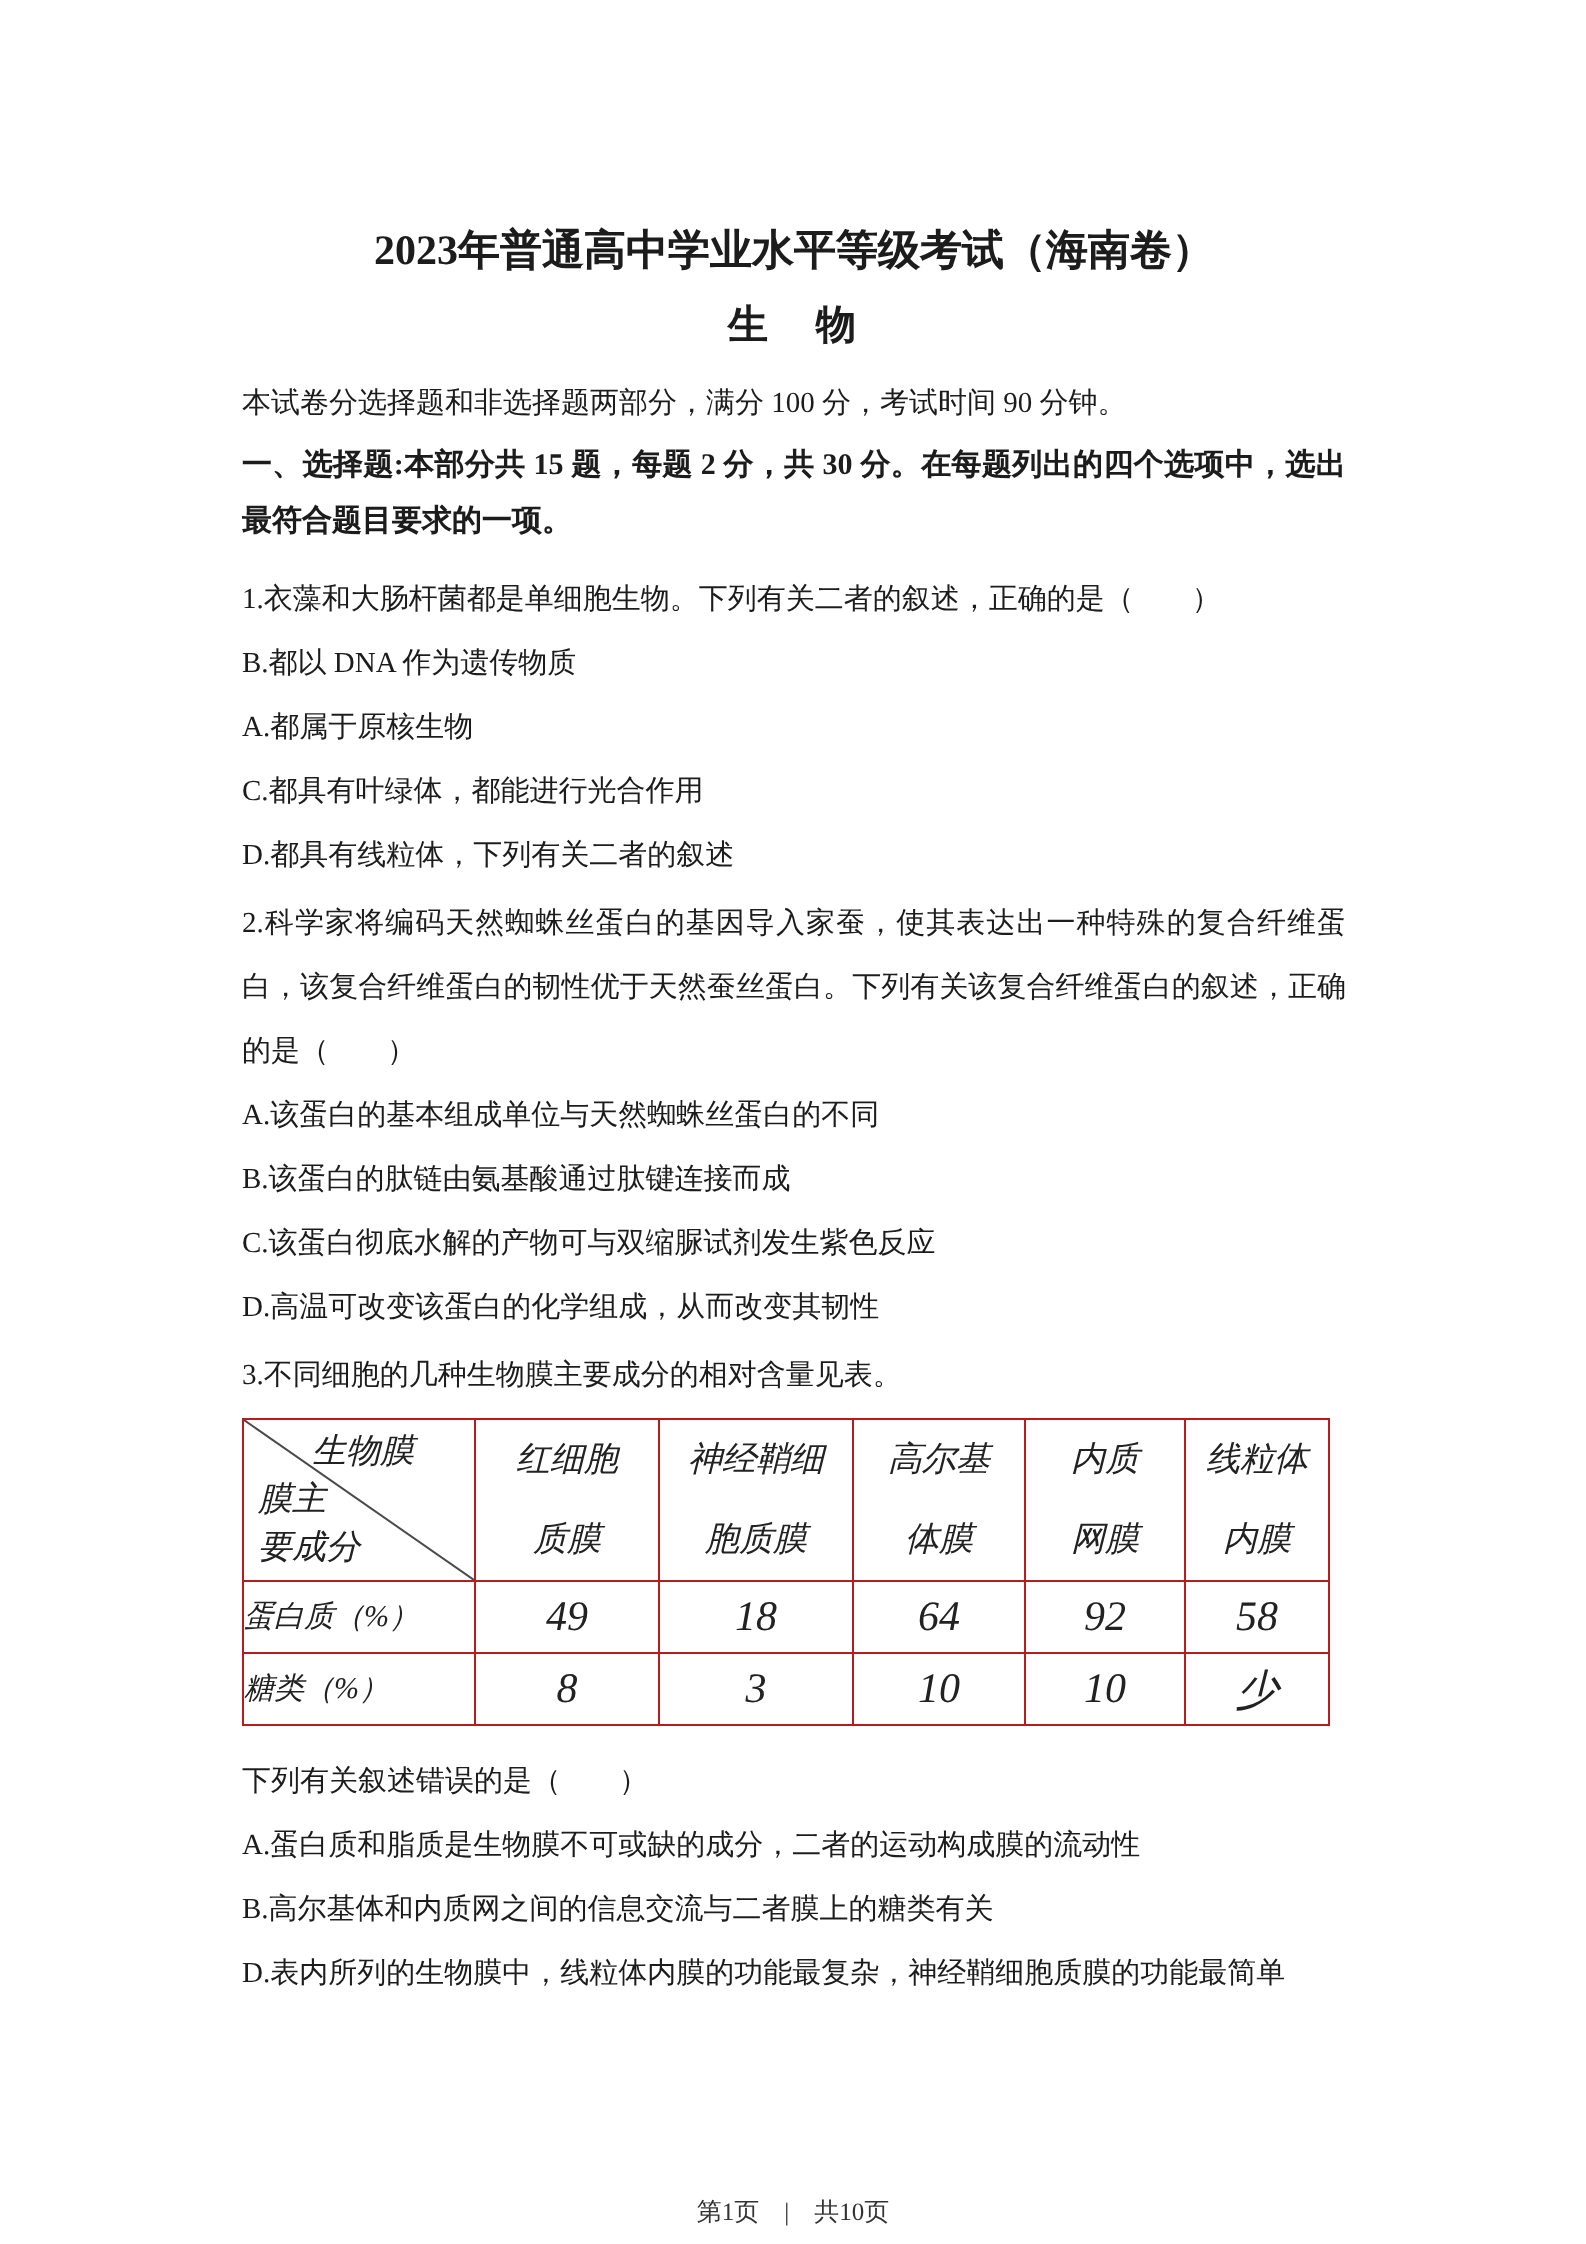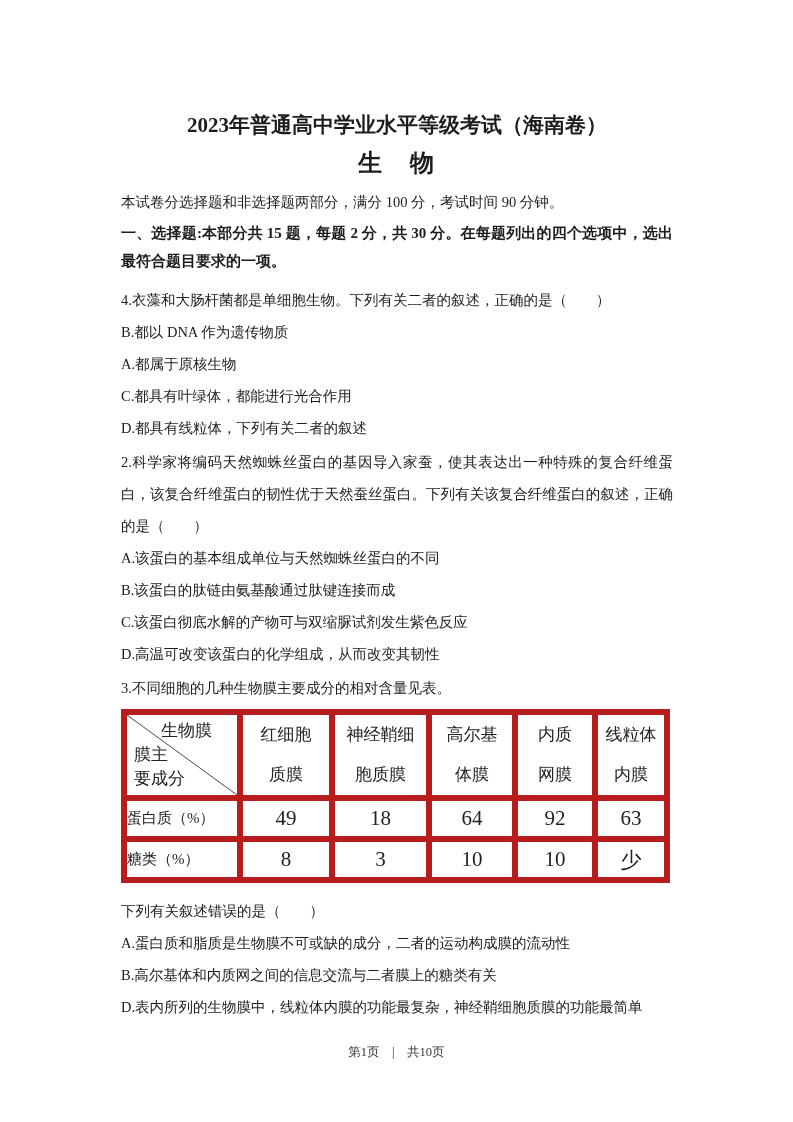--- a/index.html
+++ b/index.html
@@ -20,21 +20,21 @@
     overflow: hidden;
   }
   .title {
     font-size: 21px;
     line-height: 30px;
     font-weight: bold;
     text-align: center;
     margin: 0 0 9px 0;
   }
   .subject {
-    font-size: 24px;
+    font-size: 20px;
     line-height: 28px;
     font-weight: bold;
     text-align: center;
     letter-spacing: 2px;
     margin: 0 0 11px 0;
   }
   .intro {
     font-size: 14.5px;
     line-height: 28px;
     margin: 0 0 3px 0;
@@ -57,24 +57,25 @@
     margin: 0 0 2px 0;
   }
   
   table.bio-table {
     border-collapse: collapse;
     table-layout: fixed;
     width: 543px;
     margin: 5px 0 12px 0;
   }
   table.bio-table td, table.bio-table th {
-    border: 6px solid #b91c1c;
+    border: 1px solid #b91c1c;
     padding: 0;
     font-weight: normal;
     color: #222;
+    font-style: italic;
   }
   .col-head {
     text-align: center;
     vertical-align: middle;
     font-size: 17px;
     line-height: 40px;
     white-space: pre-line;
     height: 78px;
   }
   .row-label {
@@ -113,38 +114,38 @@
     left: 7px;
     font-size: 17px;
     line-height: 24px;
     white-space: pre-line;
   }
   
   .footer {
     position: absolute;
     left: 0;
     right: 0;
-    top: 1032px;
+    top: 1086px;
     text-align: center;
     font-size: 12.5px;
     color: #333;
   }
 </style>
 </head>
 <body>
 
 <div class="page">
 
   <h1 class="title">2023年普通高中学业水平等级考试（海南卷）</h1>
   <h2 class="subject">生　物</h2>
   <p class="intro">本试卷分选择题和非选择题两部分，满分 100 分，考试时间 90 分钟。</p>
   <p class="section-header">一、选择题:本部分共 15 题，每题 2 分，共 30 分。在每题列出的四个选项中，选出最符合题目要求的一项。</p>
 
   <div class="question-block">
-    <p class="line">4.衣藻和大肠杆菌都是单细胞生物。下列有关二者的叙述，正确的是（　　）</p>
+    <p class="line">1.衣藻和大肠杆菌都是单细胞生物。下列有关二者的叙述，正确的是（　　）</p>
     <p class="line">B.都以 DNA 作为遗传物质</p>
     <p class="line">A.都属于原核生物</p>
     <p class="line">C.都具有叶绿体，都能进行光合作用</p>
     <p class="line">D.都具有线粒体，下列有关二者的叙述</p>
   </div>
 
   <div class="question-block">
     <p class="line">2.科学家将编码天然蜘蛛丝蛋白的基因导入家蚕，使其表达出一种特殊的复合纤维蛋白，该复合纤维蛋白的韧性优于天然蚕丝蛋白。下列有关该复合纤维蛋白的叙述，正确的是（　　）</p>
     <p class="line">A.该蛋白的基本组成单位与天然蜘蛛丝蛋白的不同</p>
     <p class="line">B.该蛋白的肽链由氨基酸通过肽键连接而成</p>
@@ -184,21 +185,21 @@
 网膜</th>
         <th class="col-head">线粒体
 内膜</th>
       </tr>
       <tr>
         <td class="row-label">蛋白质（%）</td>
         <td class="cell-val">49</td>
         <td class="cell-val">18</td>
         <td class="cell-val">64</td>
         <td class="cell-val">92</td>
-        <td class="cell-val">63</td>
+        <td class="cell-val">58</td>
       </tr>
       <tr>
         <td class="row-label">糖类（%）</td>
         <td class="cell-val">8</td>
         <td class="cell-val">3</td>
         <td class="cell-val">10</td>
         <td class="cell-val">10</td>
         <td class="cell-val">少</td>
       </tr>
     </tbody>

